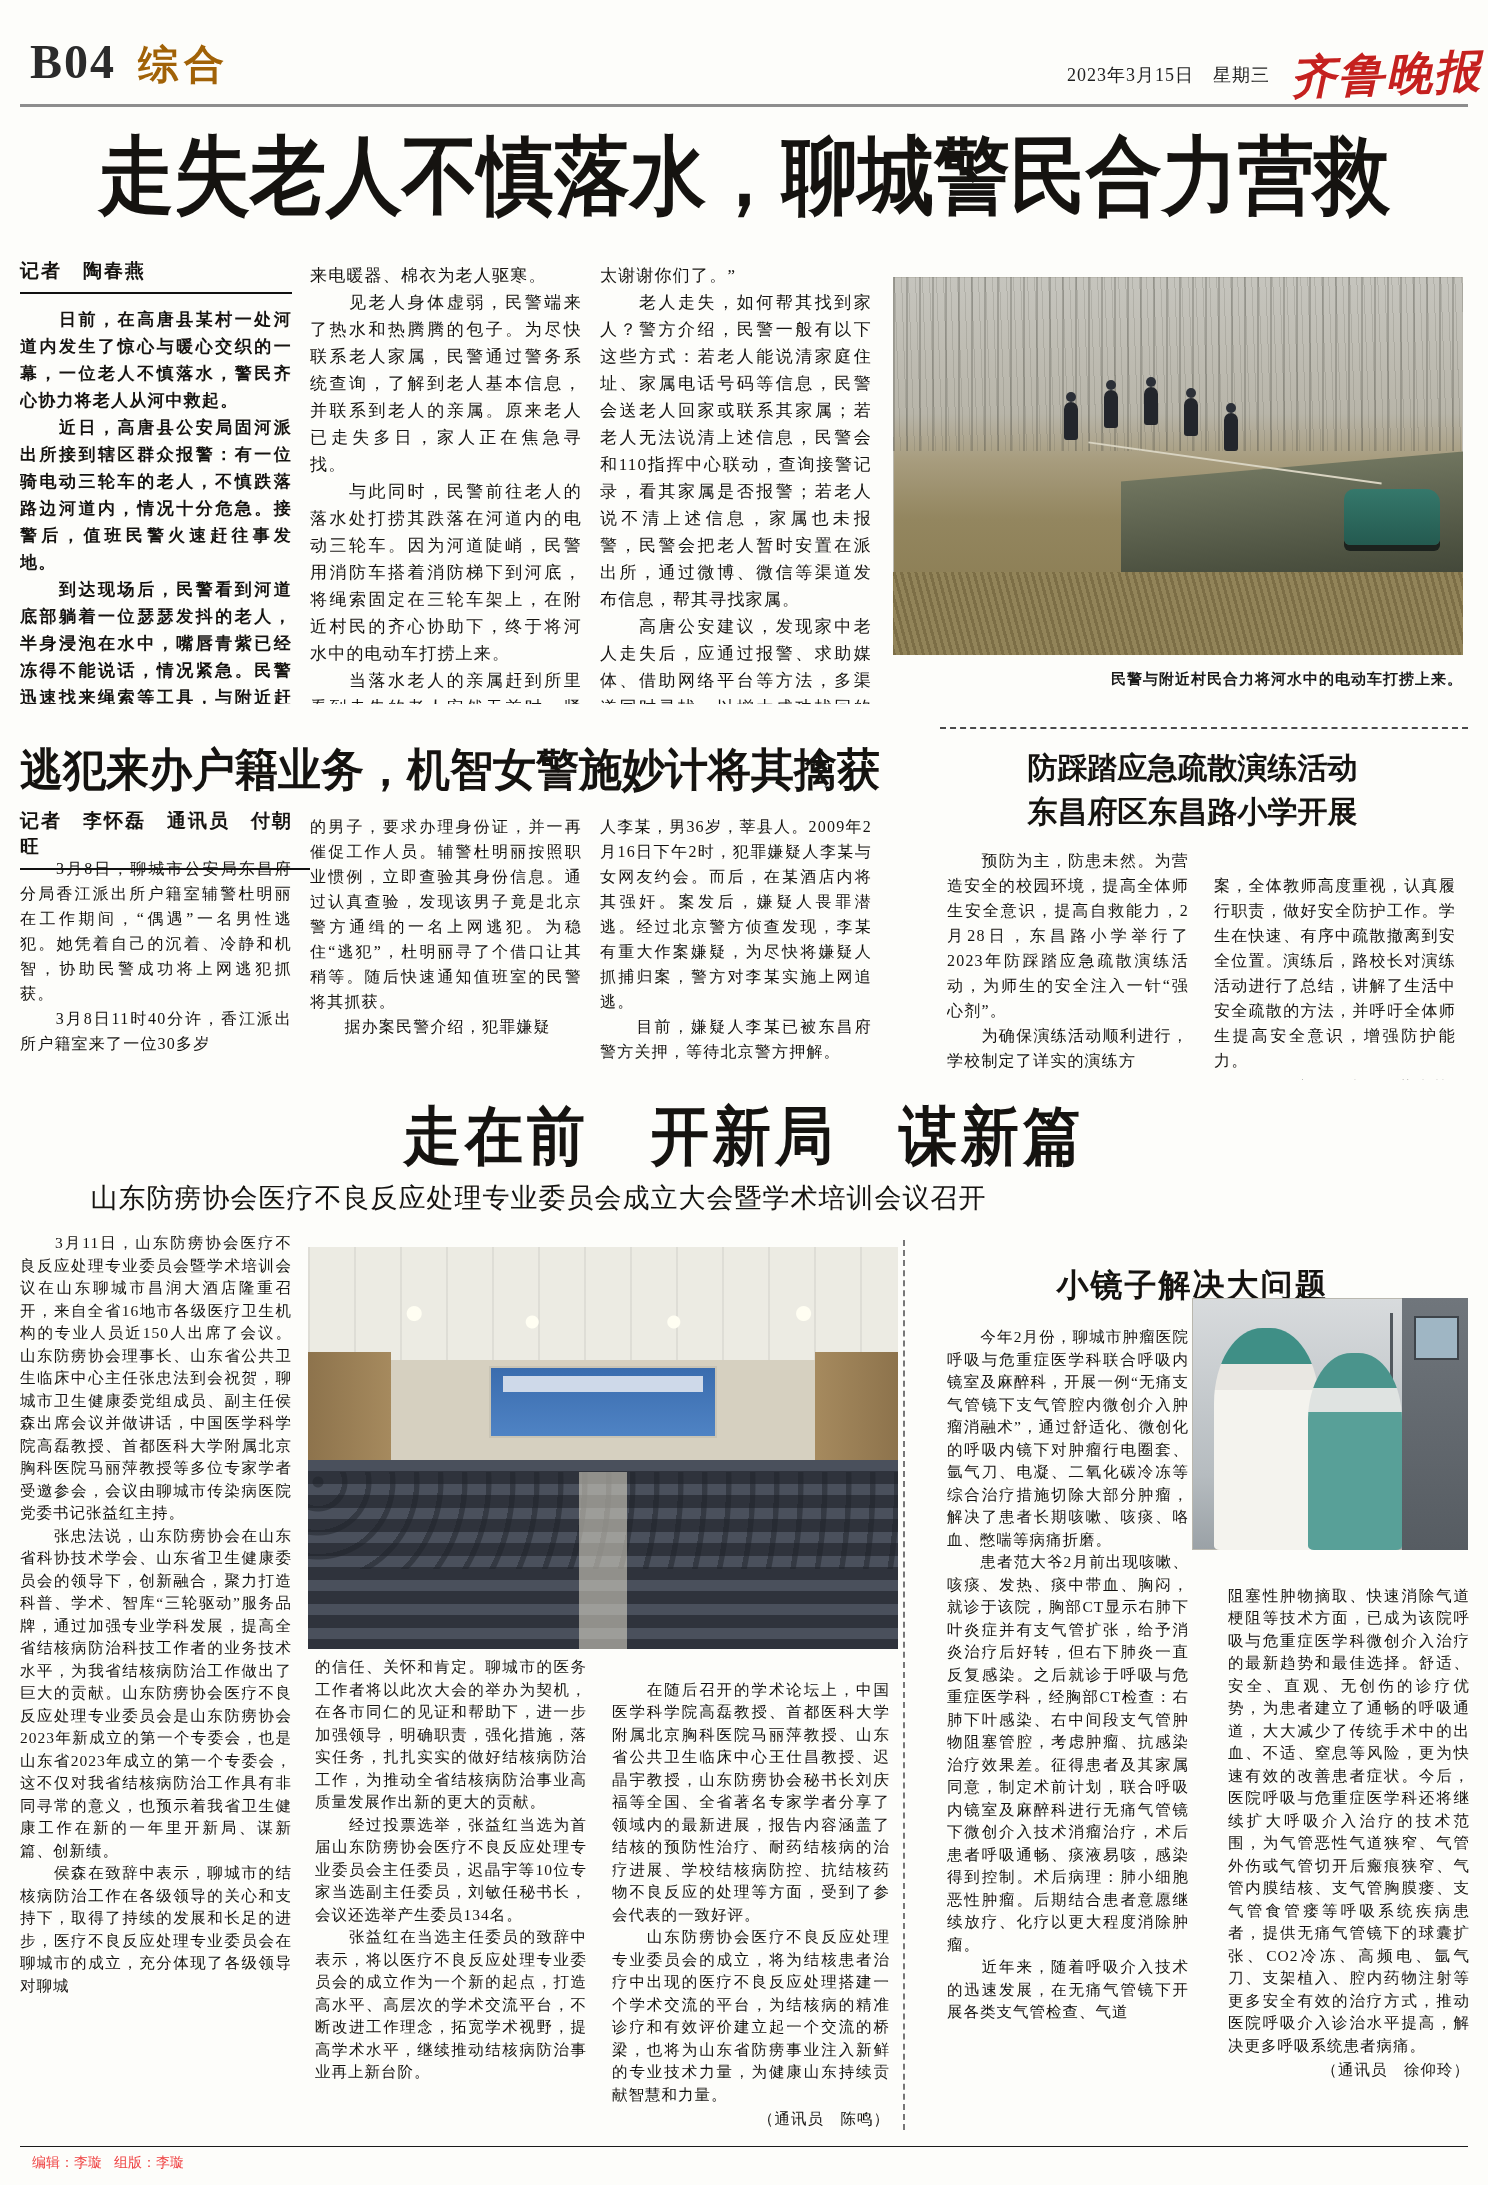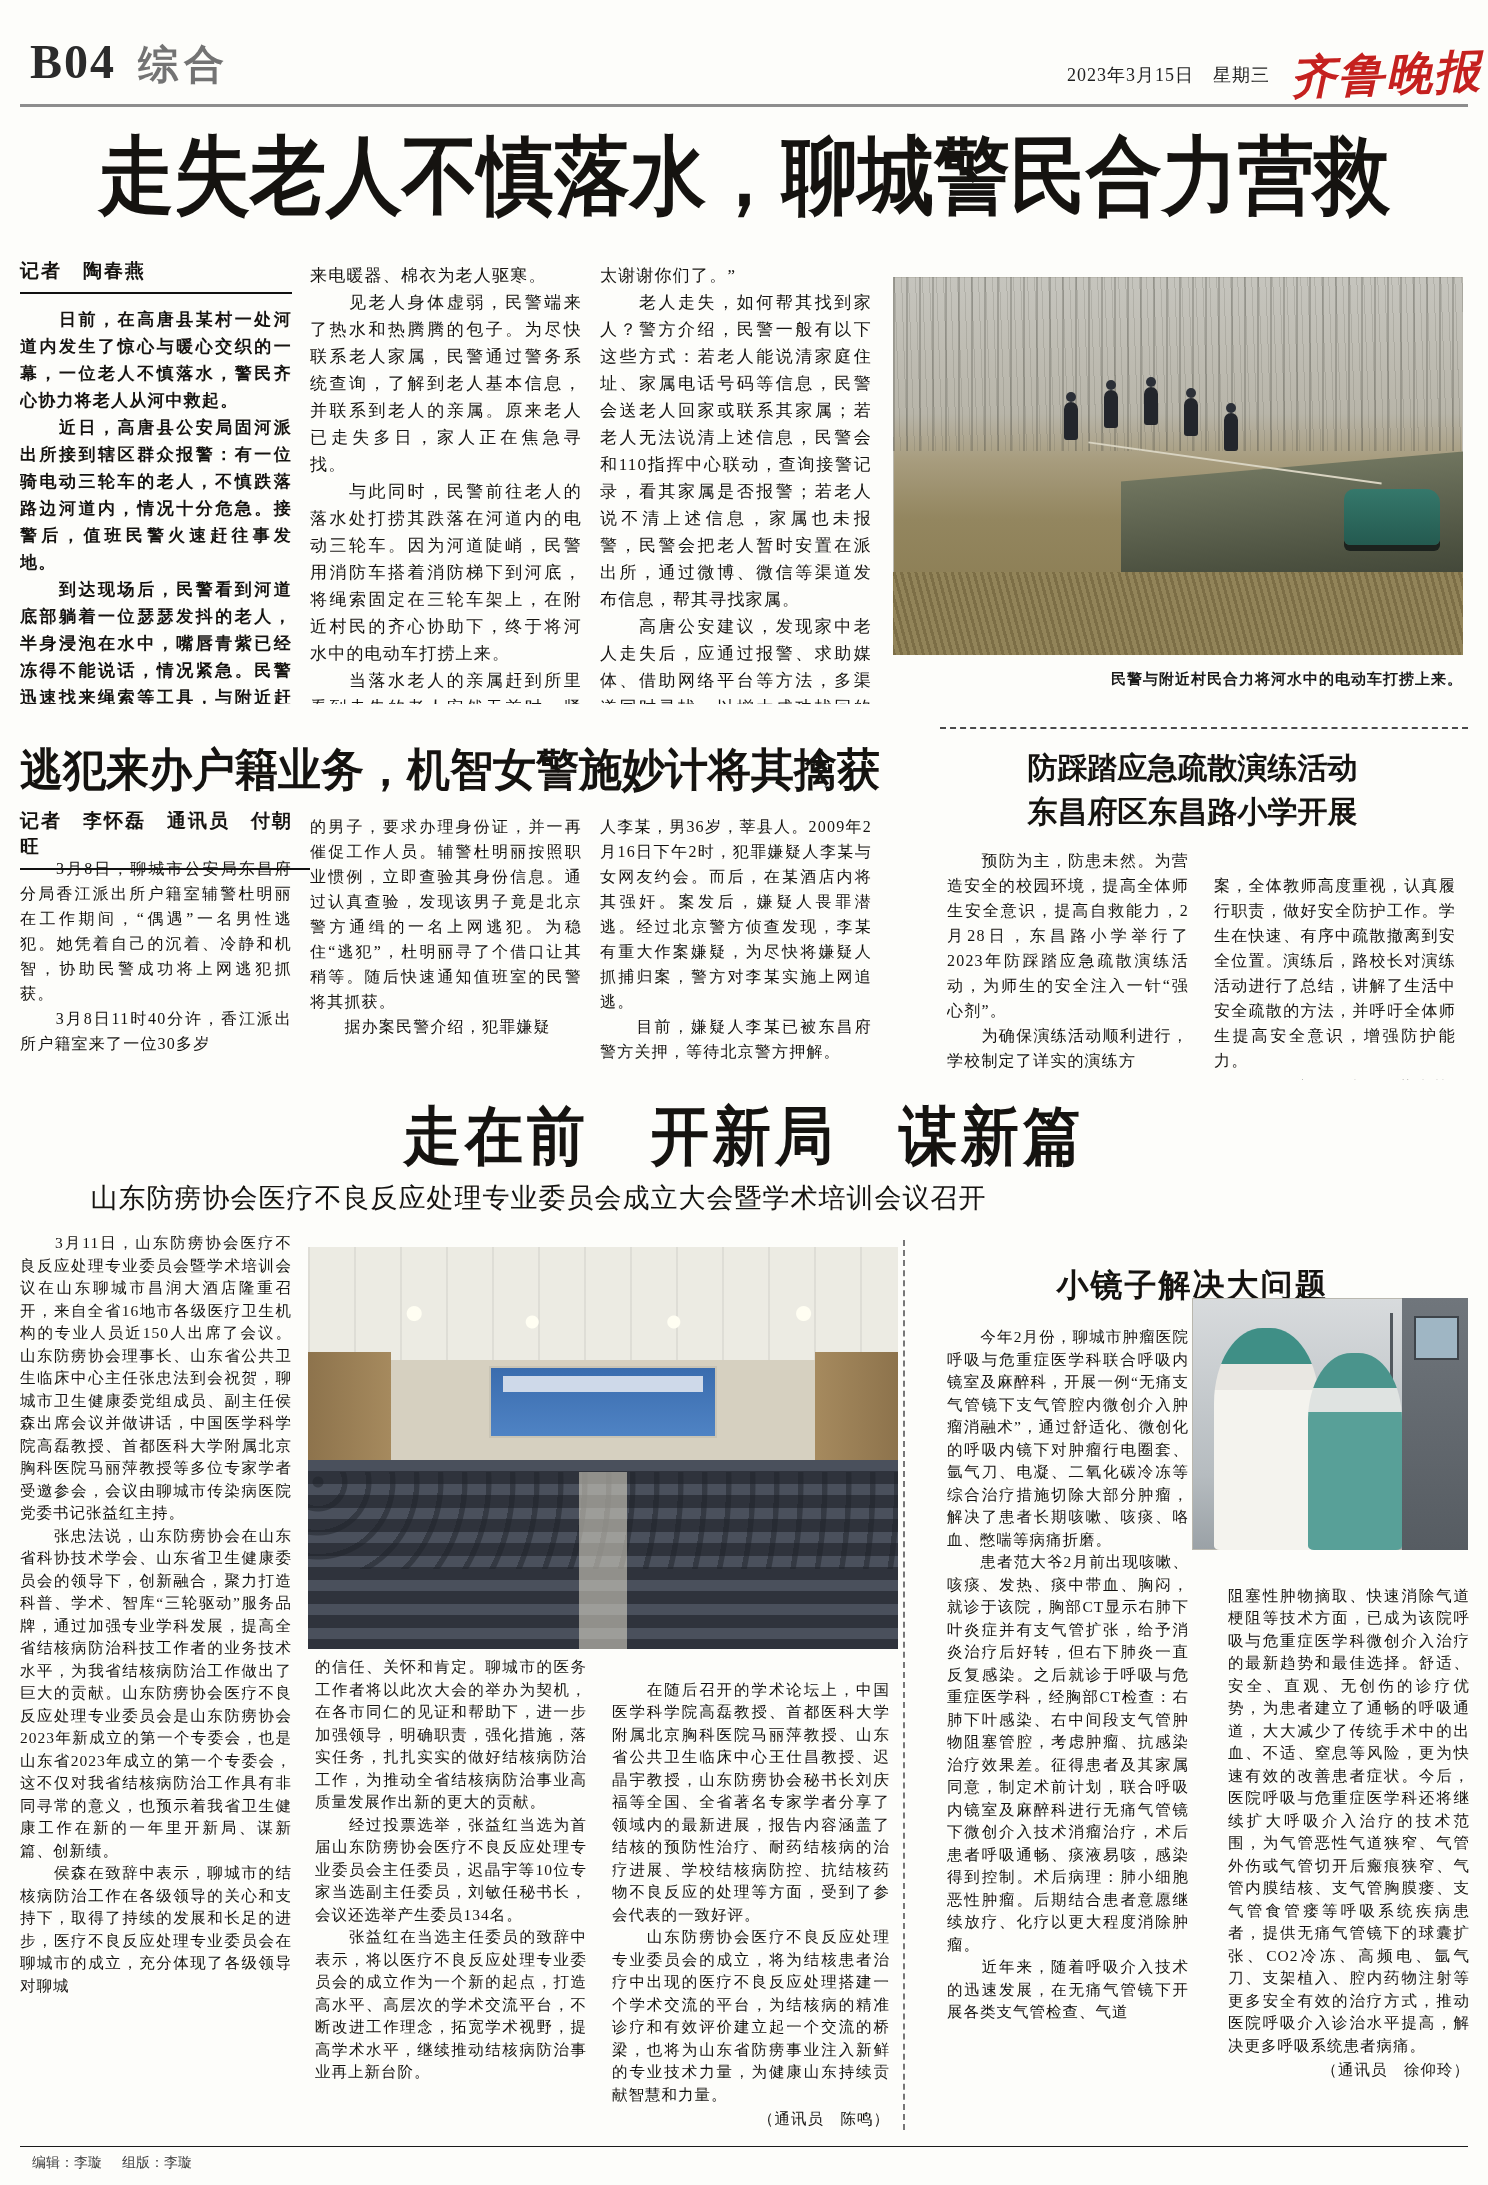--- a/index.html
+++ b/index.html
@@ -1,21 +1,21 @@
 <!DOCTYPE html>
 <html><head>
 <meta charset="utf-8">
 <style>
   html,body{margin:0;padding:0;background:#e9e7e2;}
   .page{position:relative;width:1488px;height:2185px;margin:0 auto;background:#fdfdfa;color:#151310;
         font-family:"Liberation Serif","DejaVu Serif",serif;overflow:hidden;padding-left:24px;}
   
   .hdr-left{position:absolute;left:30px;top:34px;display:flex;align-items:baseline;gap:22px;}
   .pageno{font-size:48px;font-weight:900;letter-spacing:2px;color:#2b2b2b;}
-  .section{font-size:40px;font-weight:900;color:#737373;letter-spacing:6px;}
+  .section{font-size:40px;font-weight:900;color:#a16207;letter-spacing:6px;}
   .hdr-right{position:absolute;right:30px;top:44px;display:flex;align-items:center;gap:20px;}
   .dateline{font-size:18px;color:#222;letter-spacing:1px;}
   .masthead{font-size:46px;font-weight:900;font-style:italic;color:#c5211f;
             font-family:"DejaVu Serif","Liberation Serif",serif;transform:rotate(-2deg);letter-spacing:2px;}
   .hdr-rule{position:absolute;left:20px;top:104px;width:1448px;height:3px;background:#8d8d8d;}
   
   .h1{position:absolute;left:24px;top:120px;width:1440px;text-align:center;font-size:76px;font-weight:900;
       letter-spacing:0;white-space:nowrap;transform:scaleY(1.12);transform-origin:top;}
   .byline{position:absolute;font-size:19px;font-weight:700;letter-spacing:2px;
           border-bottom:2px solid #111;padding-bottom:8px;}
@@ -29,22 +29,22 @@
   .h3{position:absolute;left:905px;top:746px;width:575px;text-align:center;font-size:30px;font-weight:900;line-height:44px;}
   .h4{position:absolute;left:24px;top:1094px;width:1440px;text-align:center;font-size:58px;font-weight:900;
       letter-spacing:4px;transform:scaleY(1.1);transform-origin:top;}
   .h4sub{position:absolute;left:16px;top:1180px;width:1045px;text-align:center;font-size:27px;font-weight:400;letter-spacing:1px;}
   .h5{position:absolute;left:905px;top:1264px;width:575px;text-align:center;font-size:32px;font-weight:900;letter-spacing:2px;}
   .caption{position:absolute;left:893px;top:670px;width:570px;text-align:right;font-size:15px;font-weight:700;
            font-family:"Liberation Sans","DejaVu Sans",sans-serif;letter-spacing:1px;color:#1a1a1a;}
   .dash-h{position:absolute;border-top:2px dashed #4a4a4a;}
   .dash-v{position:absolute;border-left:2px dashed #777;}
   .footer{position:absolute;left:20px;top:2146px;width:1448px;border-top:1.5px solid #1a1a1a;}
-  .footer-inner{display:flex;gap:20px;padding:7px 10px 0 12px;font-size:14px;
-                font-family:"Liberation Sans","DejaVu Sans",sans-serif;color:#404040;}
+  .footer-inner{display:flex;gap:12px;padding:7px 10px 0 12px;font-size:14px;
+                font-family:"Liberation Sans","DejaVu Sans",sans-serif;color:#ef4444;}
   
   .photo{position:absolute;overflow:hidden;background:#cfcdc5;box-shadow:0 0 0 1px #b9b7ae inset;}
   #photo-rescue{left:893px;top:277px;width:570px;height:378px;
     background:linear-gradient(180deg,#c6c5be 0%,#b8b5a9 36%,#a89d7f 48%,#93865f 64%,#87784c 100%);}
   .trees{position:absolute;left:0;top:0;width:100%;height:46%;
     background:repeating-linear-gradient(90deg,rgba(70,70,62,.28) 0 2px,rgba(0,0,0,0) 2px 13px),
                repeating-linear-gradient(88deg,rgba(90,90,80,.18) 0 1px,rgba(0,0,0,0) 1px 7px);}
   .water{position:absolute;left:40%;top:50%;width:62%;height:36%;transform:skewY(-5deg);
     background:linear-gradient(180deg,#70755f,#4c5140 70%,#3e4336);}
   .bank{position:absolute;left:0;bottom:0;width:100%;height:22%;

